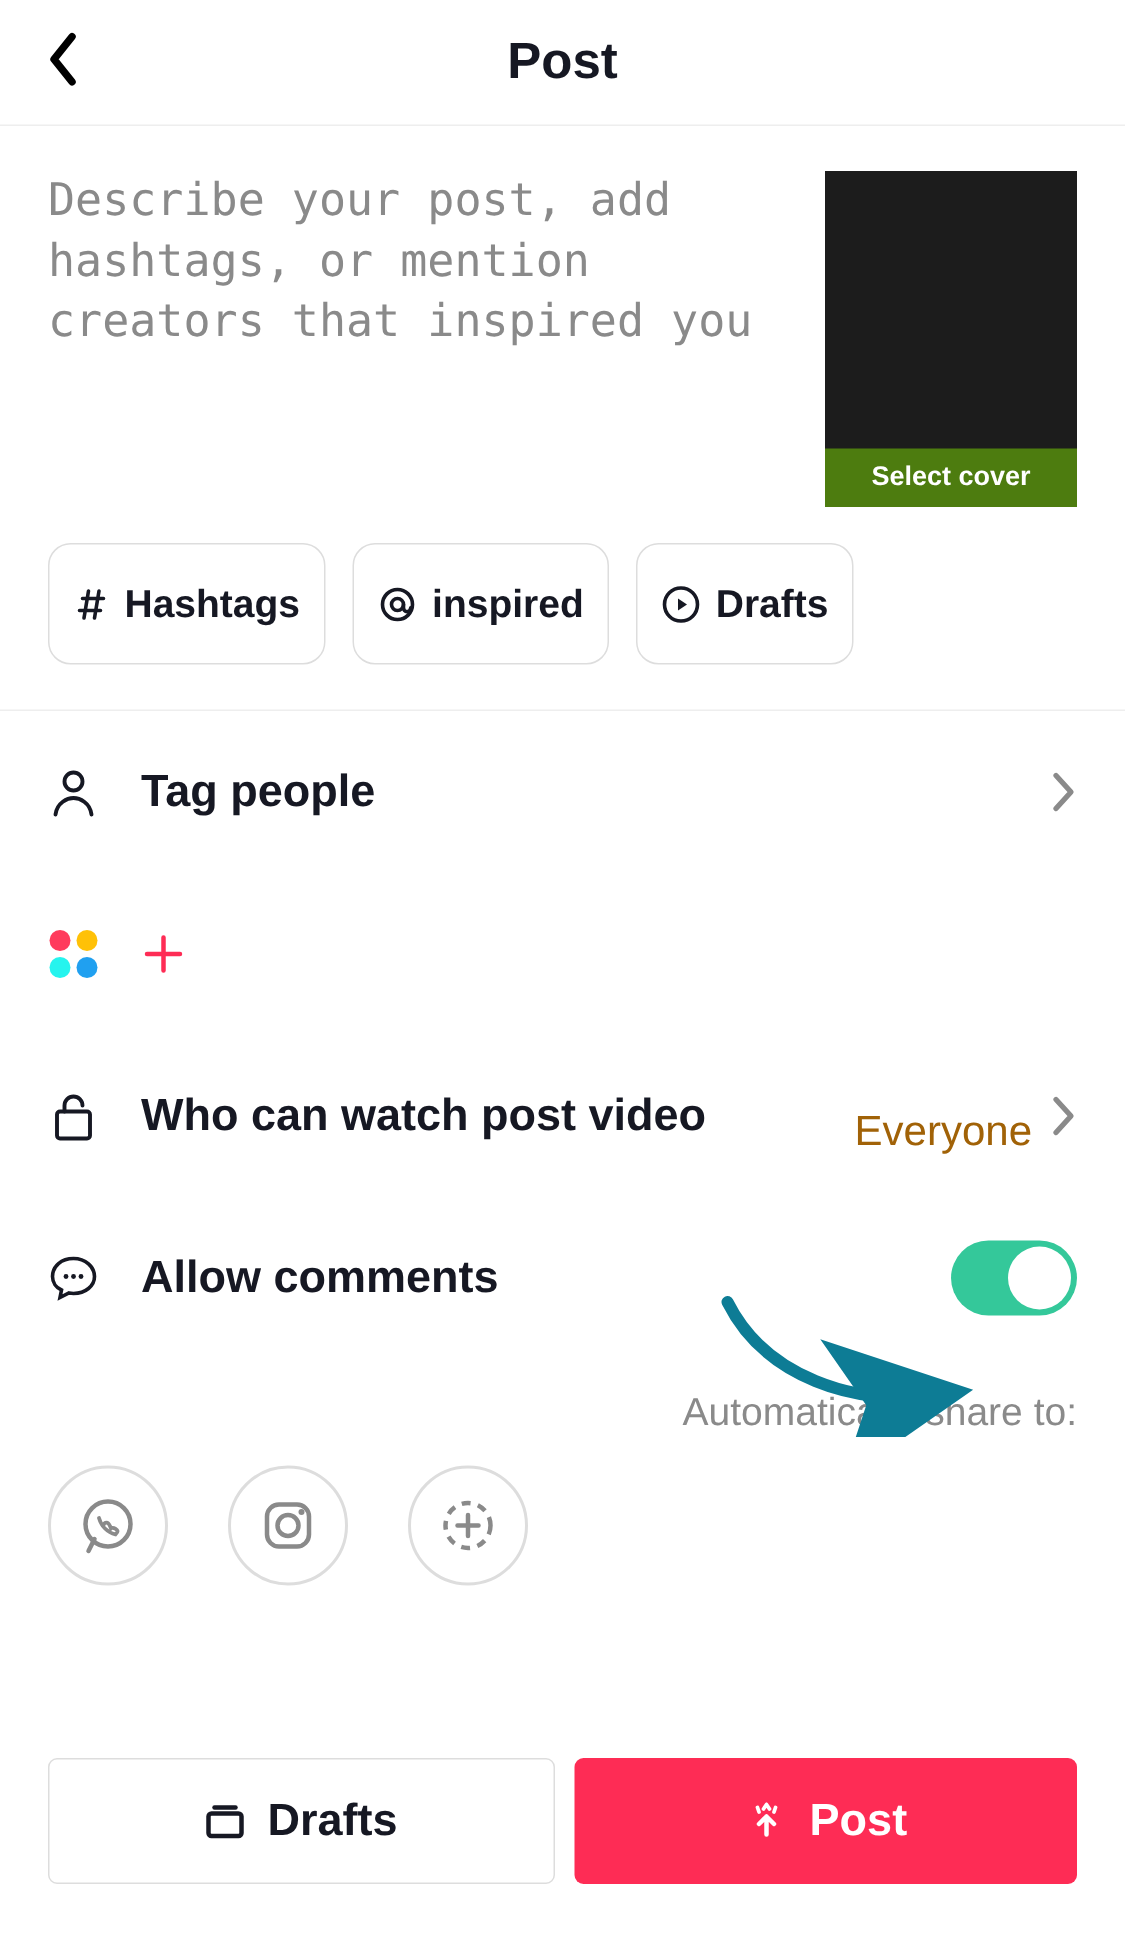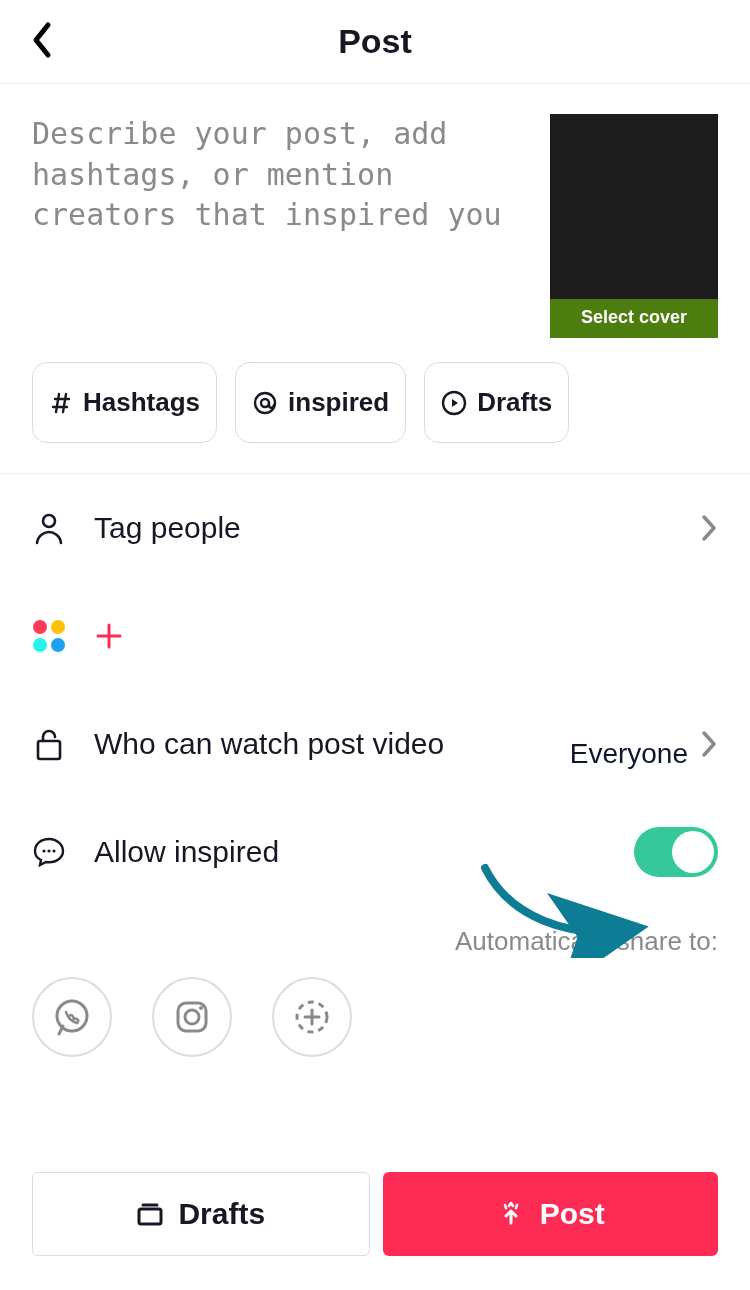--- a/index.html
+++ b/index.html
@@ -82,23 +82,23 @@
   }
   .chip svg { flex-shrink: 0; }
   .rows { padding: 0 32px; }
   .row {
     display: flex;
     align-items: center;
     min-height: 108px;
     gap: 28px;
   }
   .row-icon { width: 34px; flex-shrink: 0; display:flex; align-items:center; justify-content:center; }
-  .row-label { font-size: 30px; font-weight: 400; flex: 1; }
+  .row-label { font-size: 30px; font-weight: 700; flex: 1; }
   .row-tail { display: flex; align-items: center; gap: 12px; }
-  .row-value { font-size: 28px; color: #0f172a; margin-top: 20px; }
+  .row-value { font-size: 28px; color: #a16207; margin-top: 20px; }
   .chevron { color: #8a8a8a; }
   .toggle {
     width: 84px; height: 50px; border-radius: 999px;
     background: #34c89a; position: relative;
   }
   .toggle::after {
     content: ""; position: absolute; right: 4px; top: 4px;
     width: 42px; height: 42px; border-radius: 50%;
     background: #fff;
   }
@@ -231,21 +231,21 @@
 
   <div class="row">
     <div class="row-icon">
       <svg width="34" height="34" viewBox="0 0 34 34">
         <path d="M17 4C9 4 3 9 3 16c0 4 2.5 7.5 6 9l-1 5 6-3c1 .2 2 .3 3 .3 8 0 14-5 14-11.3S25 4 17 4z" stroke="#161823" stroke-width="2.4" fill="none"></path>
         <circle cx="12" cy="16" r="1.6" fill="#161823"></circle>
         <circle cx="17" cy="16" r="1.6" fill="#161823"></circle>
         <circle cx="22" cy="16" r="1.6" fill="#161823"></circle>
       </svg>
     </div>
-    <div class="row-label">Allow inspired</div>
+    <div class="row-label">Allow comments</div>
     <div class="row-tail">
       <div class="toggle"></div>
     </div>
   </div>
 
 </div>
 
 <div class="share-label">Automatically share to:</div>
 <div class="share-row">
   <div class="share-circle">

